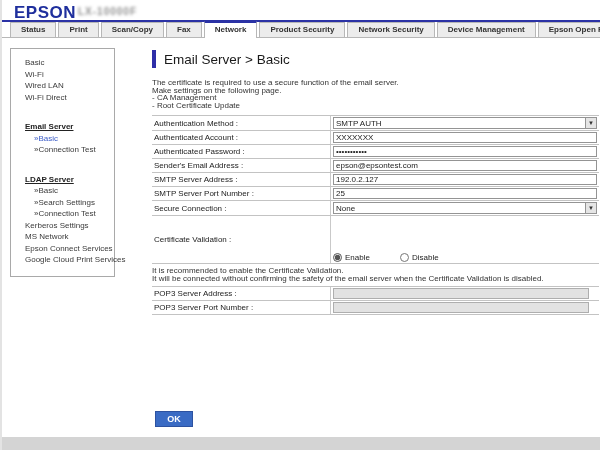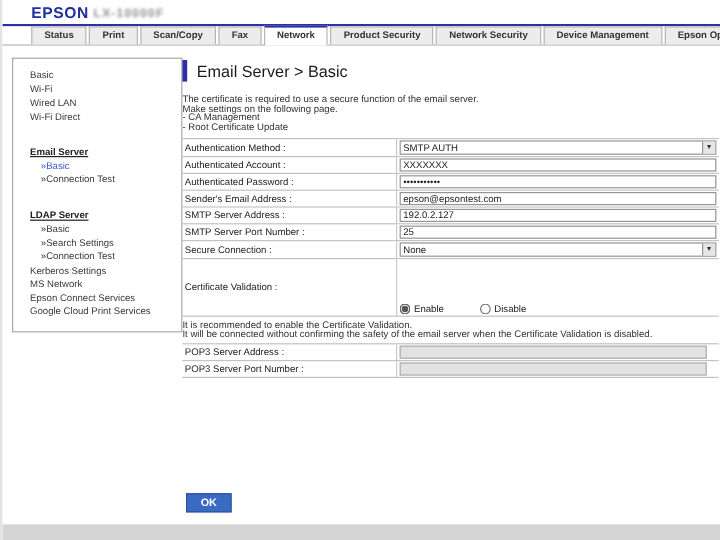--- a/index.html
+++ b/index.html
@@ -2,32 +2,32 @@
 <html><head>
 <meta charset="utf-8">
 <style>
   * { margin:0; padding:0; box-sizing:border-box; }
   html,body { width:600px; height:450px; background:#fff; }
   body { font-family:"Liberation Sans", sans-serif; color:#222; }
   .page { position:relative; width:600px; height:450px; background:#fff; overflow:hidden; border-left:2px solid #e3e3e3; }
 
   
   .header { position:absolute; top:0; left:0; right:0; height:20px; background:#fff; }
-  .logo { position:absolute; left:24px; top:3px; font-size:13px; font-weight:bold; letter-spacing:0.5px; color:#1f2f9d; }
+  .logo { position:absolute; left:12px; top:3px; font-size:17px; font-weight:bold; letter-spacing:0.5px; color:#1f2f9d; }
   .model { position:absolute; left:76px; top:6px; font-size:10px; font-weight:bold; color:#8f8f8f; filter:blur(1.4px); letter-spacing:1px; }
   .blue-line { position:absolute; top:20px; left:0; right:0; height:2px; background:#2b32a5; }
 
   
-  .tabs-row { position:absolute; top:22px; left:0; right:0; height:16px; display:flex; align-items:flex-end; padding-left:24px; border-bottom:1px solid #b7b7b7; background:#fff; }
+  .tabs-row { position:absolute; top:22px; left:0; right:0; height:16px; display:flex; align-items:flex-end; padding-left:8px; border-bottom:1px solid #b7b7b7; background:#fff; }
   .tab { height:15px; line-height:13px; padding:0 10px; font-size:8px; font-weight:bold; color:#333;
          background:#ececec; border:1px solid #b7b7b7; border-bottom:none; margin-right:2px; white-space:nowrap; cursor:default; }
   .tab.active { background:#fff; border-top:2px solid #2b32a5; height:17px; line-height:14px; position:relative; z-index:2; margin-bottom:-1px; }
 
   
-  .sidebar { position:absolute; left:8px; top:48px; width:142px; background:#fff; border:1px solid #a9a9a9; padding:8px 4px 10px 14px; }
+  .sidebar { position:absolute; left:8px; top:48px; width:105px; background:#fff; border:1px solid #a9a9a9; padding:8px 4px 10px 14px; }
   .side-item { font-size:8px; color:#3a3a3a; line-height:11.5px; white-space:nowrap; cursor:pointer; }
   .side-item.section { font-weight:bold; text-decoration:underline; color:#222; margin-top:18px; }
   .side-item.sub { padding-left:9px; }
   .side-item.sub.active { color:#3a5bc7; }
 
   
   .main { position:absolute; left:150px; top:50px; width:447px; }
   .title-row { display:flex; align-items:center; height:18px; }
   .accent-bar { width:4px; height:18px; background:#2e2ea8; margin-right:8px; }
   .page-title { font-size:13.5px; color:#1a1a1a; }

